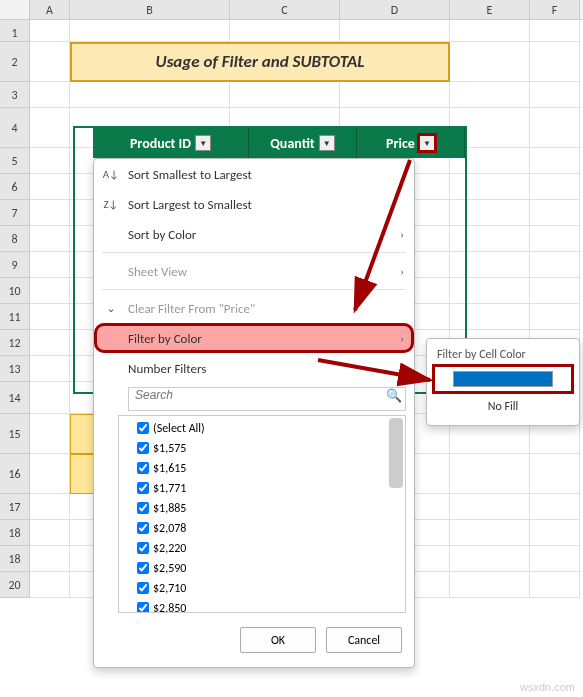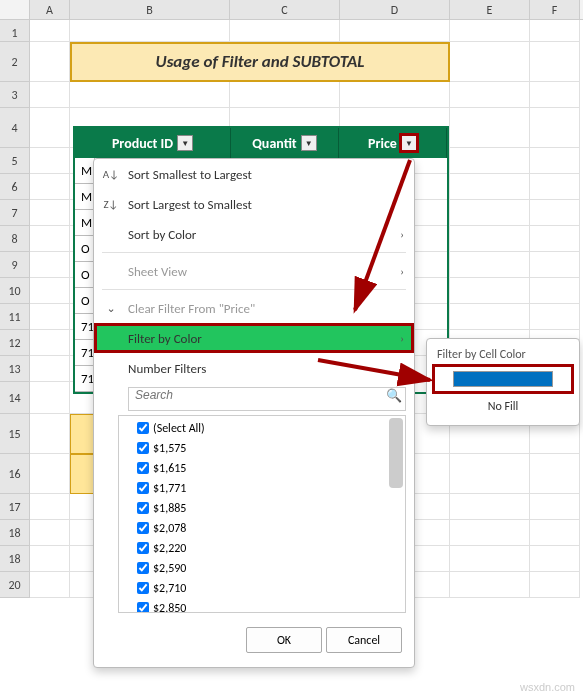--- a/index.html
+++ b/index.html
@@ -50,21 +50,21 @@
       color: #fff;
       font-weight: bold;
       font-size: 14px;
       display: flex;
       align-items: center;
       justify-content: center;
       position: relative;
       height: 30px;
       border-right: 1px solid #065c37;
     }
-    .hdr-row { display: flex; }
+    .hdr-row { display: flex; margin-left: 18px; }
     .filter-btn {
       width: 16px; height: 16px;
       background: #f0f0f0;
       border: 1px solid #888;
       display: flex; align-items: center; justify-content: center;
       margin-left: 4px;
       font-size: 8px;
       color: #333;
     }
     .filter-btn.highlight {
@@ -116,23 +116,24 @@
       display: flex; align-items: center; justify-content: center;
       font-size: 11px;
       color: #555;
     }
     .menu-item .arrow {
       margin-left: auto;
       color: #555;
       font-size: 11px;
     }
     .menu-item.highlight {
-      background: #22c55e;
+      background: #fca5a5;
       outline: 3px solid #a00000;
       outline-offset: -3px;
+      border-radius: 10px;
     }
     .sep { height: 1px; background: #e0e0e0; margin: 3px 8px; }
     .search-box {
       margin: 4px 8px 4px 34px;
       display: flex;
       border: 1px solid #ccc;
       height: 24px;
       align-items: flex-start;
     }
     .search-box input {
@@ -149,21 +150,21 @@
       background: #fff;
     }
     .checklist-inner { padding: 2px 4px; }
     .check-row { display: flex; align-items: center; height: 20px; font-size: 12px; padding-left: 14px; }
     .check-row input { margin-right: 4px; width: 12px; height: 12px; }
     .scroll-thumb {
       position: absolute; right: 2px; top: 2px; width: 14px; height: 70px;
       background: #ccc; border-radius: 4px;
     }
     .btn-row {
-      display: flex; justify-content: flex-end; gap: 4px;
+      display: flex; justify-content: flex-end; gap: 10px;
       padding: 10px 12px 14px;
     }
     .btn {
       width: 76px; height: 26px;
       border: 1px solid #aaa;
       background: #fdfdfd;
       font-size: 12px;
       display: flex; align-items: center; justify-content: center;
       border-radius: 2px;
     }

